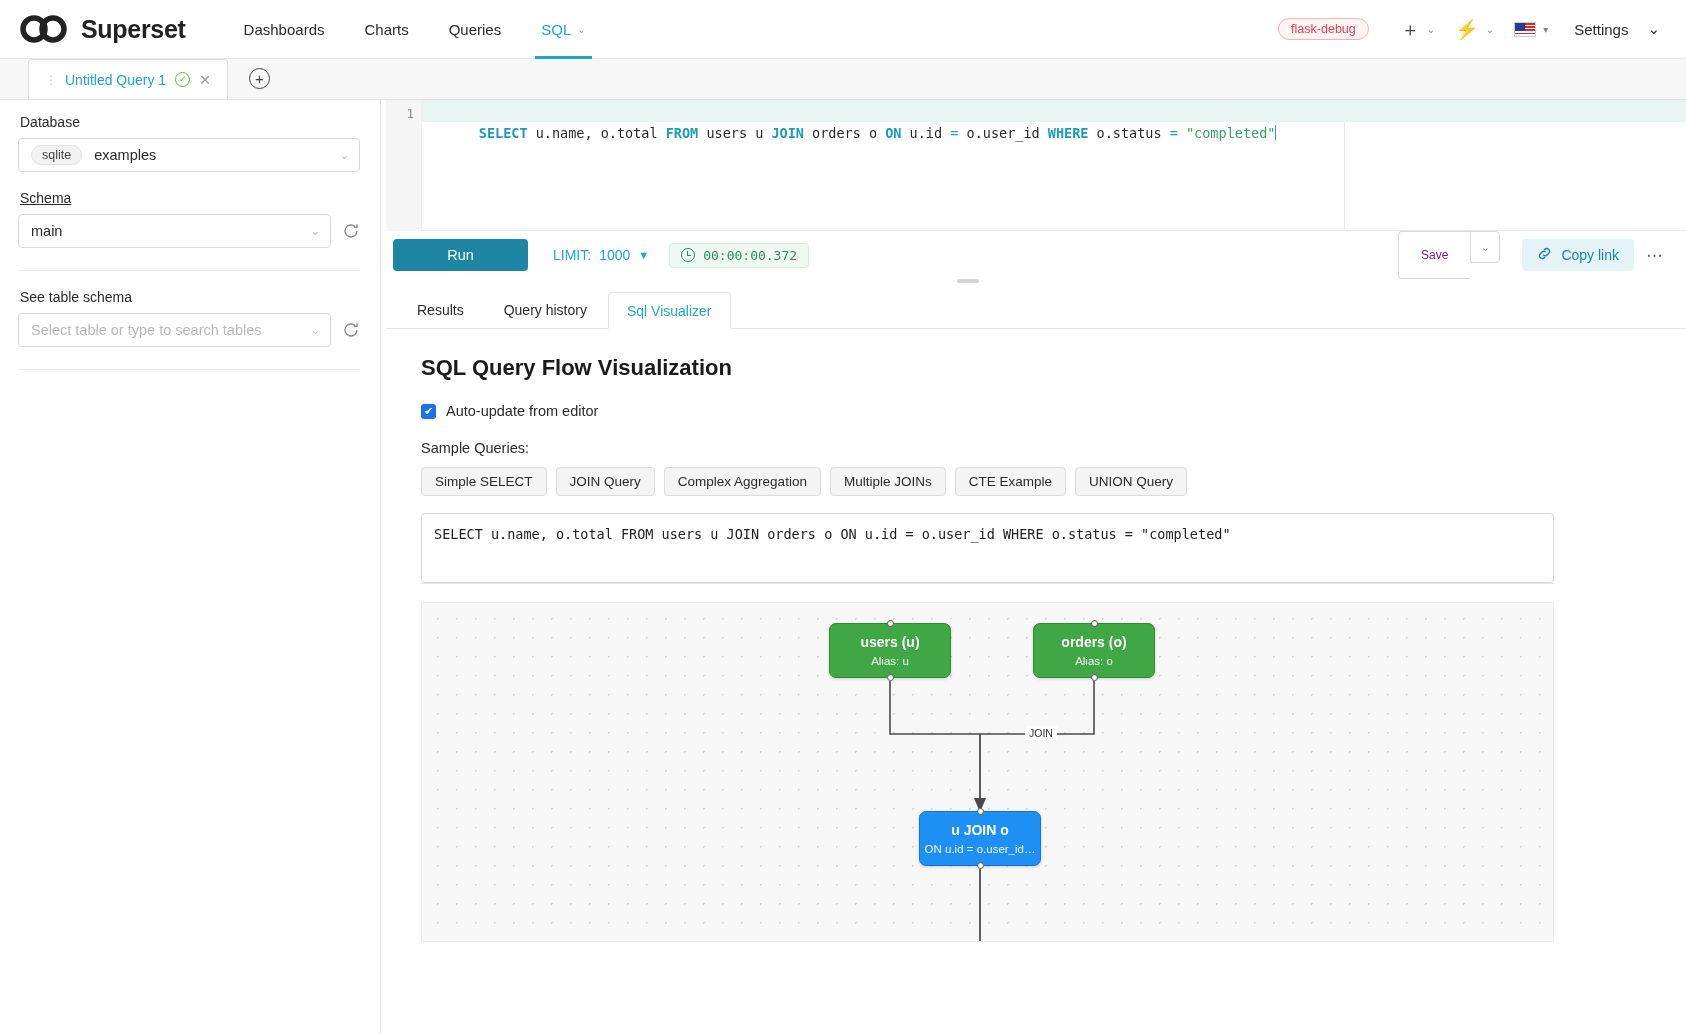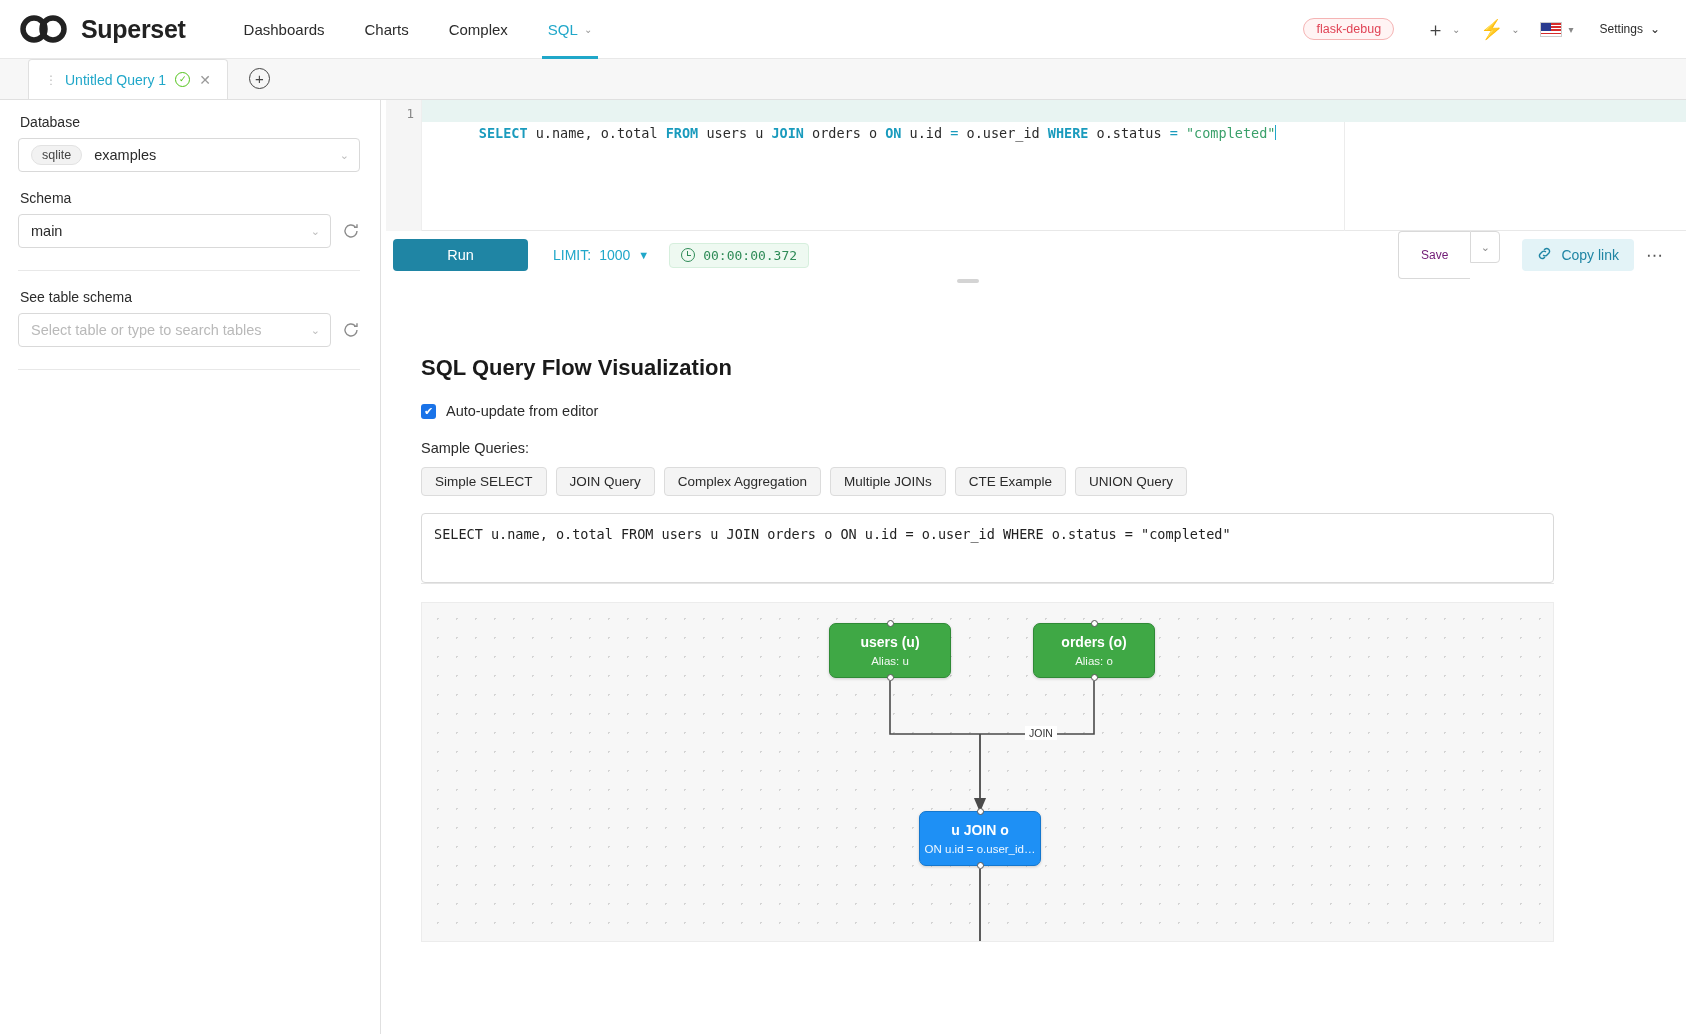--- a/index.html
+++ b/index.html
@@ -41,21 +41,21 @@
   .icon-btn .glyph { font-size:19px; line-height:1; }
   .icon-btn .chev { font-size:10px; color:#888; }
   .flag {
     width:22px; height:15px; display:inline-block; position:relative; overflow:hidden;
     background: repeating-linear-gradient(to bottom, #d62b2b 0 1.6px, #fff 1.6px 3.2px);
     border:1px solid #ccc;
   }
   .flag:before {
     content:""; position:absolute; left:0; top:0; width:10px; height:8px; background:#2a3b8f;
   }
-  .settings-btn { font-size:12px; color:#2b2b2b; display:flex; align-items:center; gap:7px; padding:0 6px 0 16px; cursor:pointer; }
+  .settings-btn { font-size:15px; color:#2b2b2b; display:flex; align-items:center; gap:19px; padding:0 6px 0 16px; cursor:pointer; }
 
   
   .tabstrip {
     position:absolute; top:59px; left:0; width:1686px; height:41px;
     background:#f7f7f7; border-bottom:1px solid #e0e0e0; display:flex; align-items:flex-end;
   }
   .qtab {
     margin-left:28px; height:40px; background:#fff; border:1px solid #e0e0e0; border-bottom:none;
     border-radius:4px 4px 0 0; display:flex; align-items:center; gap:9px; padding:0 16px;
     font-size:14px; color:#20a7c9; cursor:pointer;
@@ -86,21 +86,21 @@
   }
   .select-box .caret { margin-left:auto; color:#bdbdbd; font-size:11px; }
   .db-chip {
     background:#f2f2f2; border:1px solid #e2e2e2; border-radius:11px;
     font-size:12.5px; color:#444; padding:2px 10px; margin-right:12px;
   }
   .ph { color:#b9b9b9; }
   .row-with-refresh { display:flex; align-items:center; gap:11px; }
   .row-with-refresh .select-box { flex:1; }
   .refresh-icon { width:18px; height:18px; color:#8c8c8c; flex:none; cursor:pointer; }
-  .mt18 { margin-top:18px; }
+  .mt18 { margin-top:18px;text-decoration:underline; }
   .hr { height:1px; background:#e8e8e8; margin:22px 0 18px 0; }
 
   
   .editor-wrap {
     position:absolute; top:100px; left:386px; width:1300px; height:131px; background:#fff;
     border-bottom:1px solid #e8e8e8;
   }
   .gutter {
     position:absolute; left:0; top:0; width:36px; height:131px; background:#f5f5f5;
     border-right:1px solid #eee;
@@ -266,21 +266,21 @@
       </span>
     </div>
     <div class="nav-links">
       <div class="nav-link">
           <span>Dashboards</span>
         </div>
       <div class="nav-link">
           <span>Charts</span>
         </div>
       <div class="nav-link">
-          <span>Complex</span>
+          <span>Queries</span>
         </div>
       <div class="nav-link active">
         <span>SQL</span>
         <span class="nav-caret">⌄</span>
       </div>
     </div>
     <div class="nav-right">
       <div class="debug-badge">flask-debug</div>
       <div class="icon-btn">
         <span class="glyph">＋</span>
@@ -388,20 +388,31 @@
           </svg>
         </span>
         <span>Copy link</span>
       </div>
       <div class="dots">⋯</div>
     </div>
   </div>
 
   <div class="drag-handle"></div>
 
+  <div class="restabs">
+    <div class="rtab">
+        <span>Results</span>
+      </div>
+    <div class="rtab">
+        <span>Query history</span>
+      </div>
+    <div class="rtab active">
+        <span>Sql Visualizer</span>
+      </div>
+  </div>
 
   <div class="viz">
     <div class="viz-inner">
       <div class="viz-title">SQL Query Flow Visualization</div>
 
       <div class="cbrow">
         <span class="cbox">
           <span>✔</span>
         </span>
         <span class="cblabel">Auto-update from editor</span>

